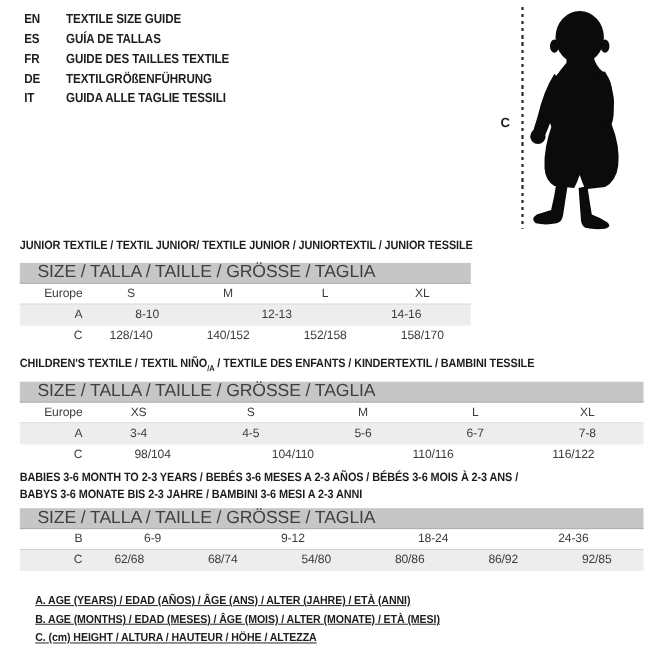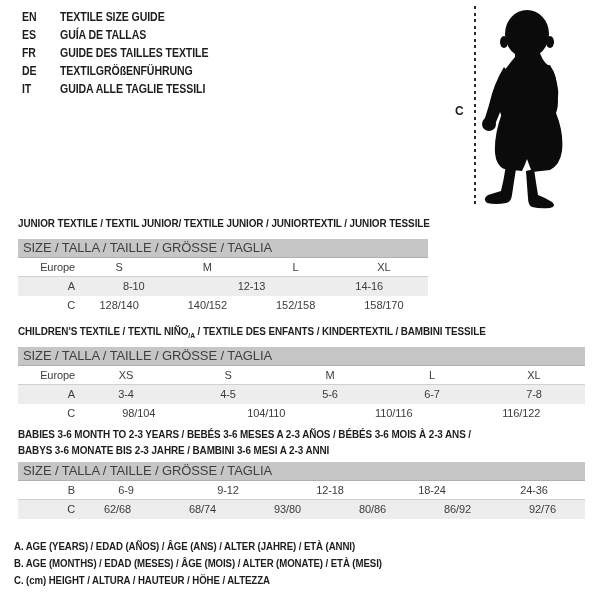--- a/index.html
+++ b/index.html
@@ -48,31 +48,31 @@
 
   
   .size-table { position: absolute; left: 18px; }
   #table-junior   { top: 239px; width: 410px; }
   #table-children { top: 347px; width: 567px; }
   #table-babies   { top: 462px; width: 567px; }
 
   .size-bar {
     height: 19px; line-height: 18px;
     background: #c6c6c6; border-bottom: 1px solid #b0b0b0;
-    color: #3f3f3e; font-size: 13px; padding-left: 5px;
+    color: #3f3f3e; font-size: 16px; padding-left: 16px;
     letter-spacing: -0.1px; white-space: nowrap;
   }
   .trow { display: flex; height: 19px; line-height: 19px; font-size: 11px; letter-spacing: -0.1px; }
   .trow.first { border-bottom: 1px solid #d0d0d0; }
   .trow.shaded { background: #ededed; }
   .trow .label { flex: 0 0 57px; padding-left: 5px; text-align: right; }
   .trow .cell  { flex: 1; text-align: center; }
 
   
-  .footnotes { position: absolute; left: 14px; top: 538px; }
+  .footnotes { position: absolute; left: 32px; top: 538px; text-decoration: underline; }
   .footnote {
     font-weight: 700; font-size: 10.5px; color: #1d1d1b;
     line-height: 17px; white-space: nowrap; letter-spacing: -0.1px;
     transform: scaleX(0.92); transform-origin: 0 0;
   }
 </style>
 </head>
 <body>
 
 <div class="page">
@@ -176,32 +176,31 @@
   <div class="table-title" id="title-babies">
     <span>BABIES 3-6 MONTH TO 2-3 YEARS / BEBÉS 3-6 MESES A 2-3 AÑOS / BÉBÉS 3-6 MOIS À 2-3 ANS /</span><br>
     <span>BABYS 3-6 MONATE BIS 2-3 JAHRE / BAMBINI 3-6 MESI A 2-3 ANNI</span>
   </div>
   <div class="size-table" id="table-babies">
     <div class="size-bar">SIZE / TALLA / TAILLE / GRÖSSE / TAGLIA</div>
     <div class="trow first">
       <span class="label">B</span>
       <span class="cell">6-9</span>
       <span class="cell">9-12</span>
-      <span class="cell">12-18</span>
       <span class="cell">18-24</span>
       <span class="cell">24-36</span>
     </div>
     <div class="trow shaded">
       <span class="label">C</span>
       <span class="cell">62/68</span>
       <span class="cell">68/74</span>
-      <span class="cell">93/80</span>
+      <span class="cell">54/80</span>
       <span class="cell">80/86</span>
       <span class="cell">86/92</span>
-      <span class="cell">92/76</span>
+      <span class="cell">92/85</span>
     </div>
   </div>
 
   <div class="footnotes">
     <div class="footnote">A. AGE (YEARS) / EDAD (AÑOS) / ÂGE (ANS) / ALTER (JAHRE) / ETÀ (ANNI)</div>
     <div class="footnote">B. AGE (MONTHS) / EDAD (MESES) / ÂGE (MOIS) / ALTER (MONATE) / ETÀ (MESI)</div>
     <div class="footnote">C. (cm) HEIGHT / ALTURA / HAUTEUR / HÖHE / ALTEZZA</div>
   </div>
 
 </div>

